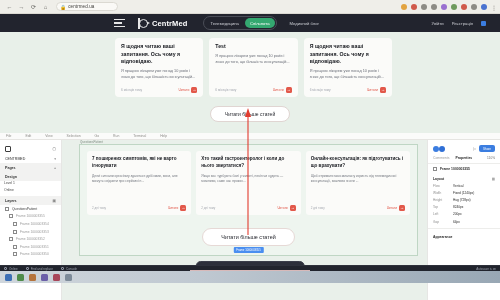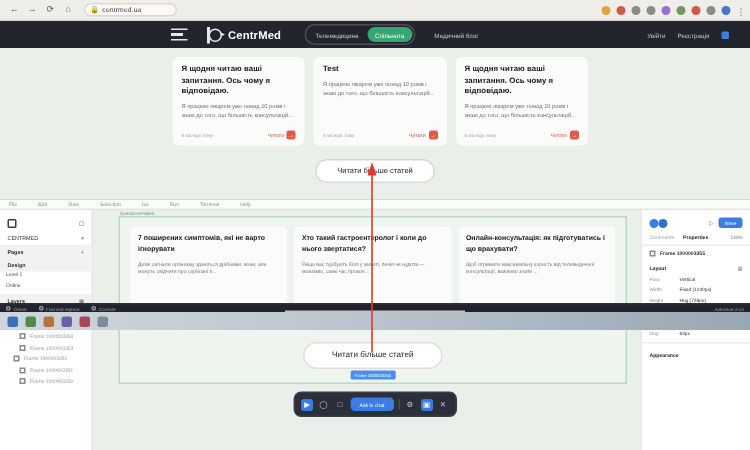--- a/index.html
+++ b/index.html
@@ -2,21 +2,21 @@
 <html><head>
 <meta charset="utf-8">
 <style>
   * { box-sizing: border-box; margin: 0; padding: 0; }
   html, body {
     width: 500px; height: 300px;
     overflow: hidden;
     font-family: "Liberation Sans", sans-serif;
     background: #1d2029;
   }
-  #root { position: relative; width: 500px; height: 220px; }
+  #root { position: relative; width: 500px; height: 283px; }
 
   
   .chrome {
     position: absolute; left: 0; top: 0; width: 500px; height: 14px;
     background: #efeee9; display: flex; align-items: center;
     border-bottom: 1px solid #dcdad3;
   }
   .nav-btns { display: flex; align-items: center; gap: 5px; padding-left: 6px; }
   .nav-ico {
     font-size: 6px; color: #5c5b57; line-height: 1;

